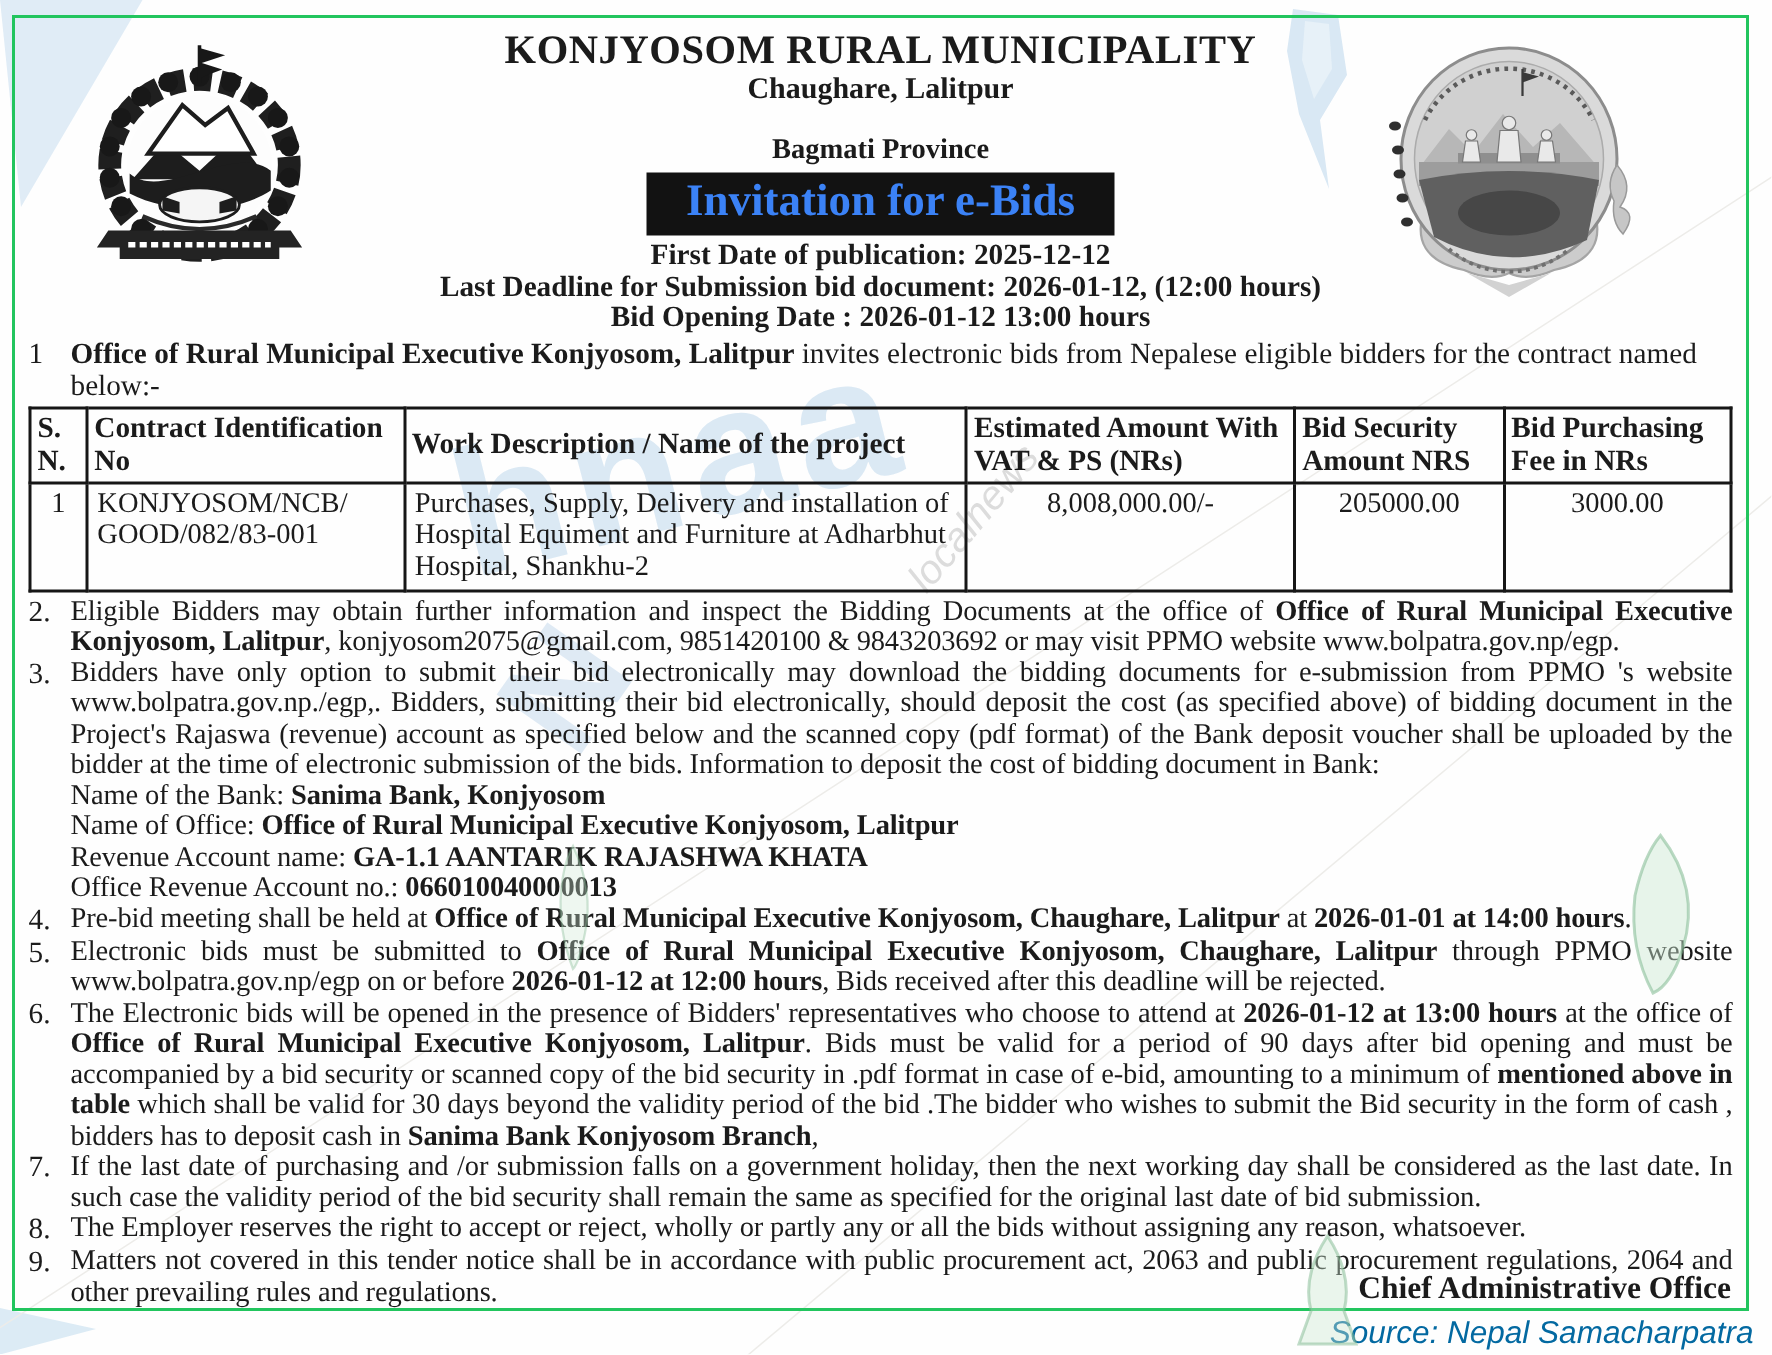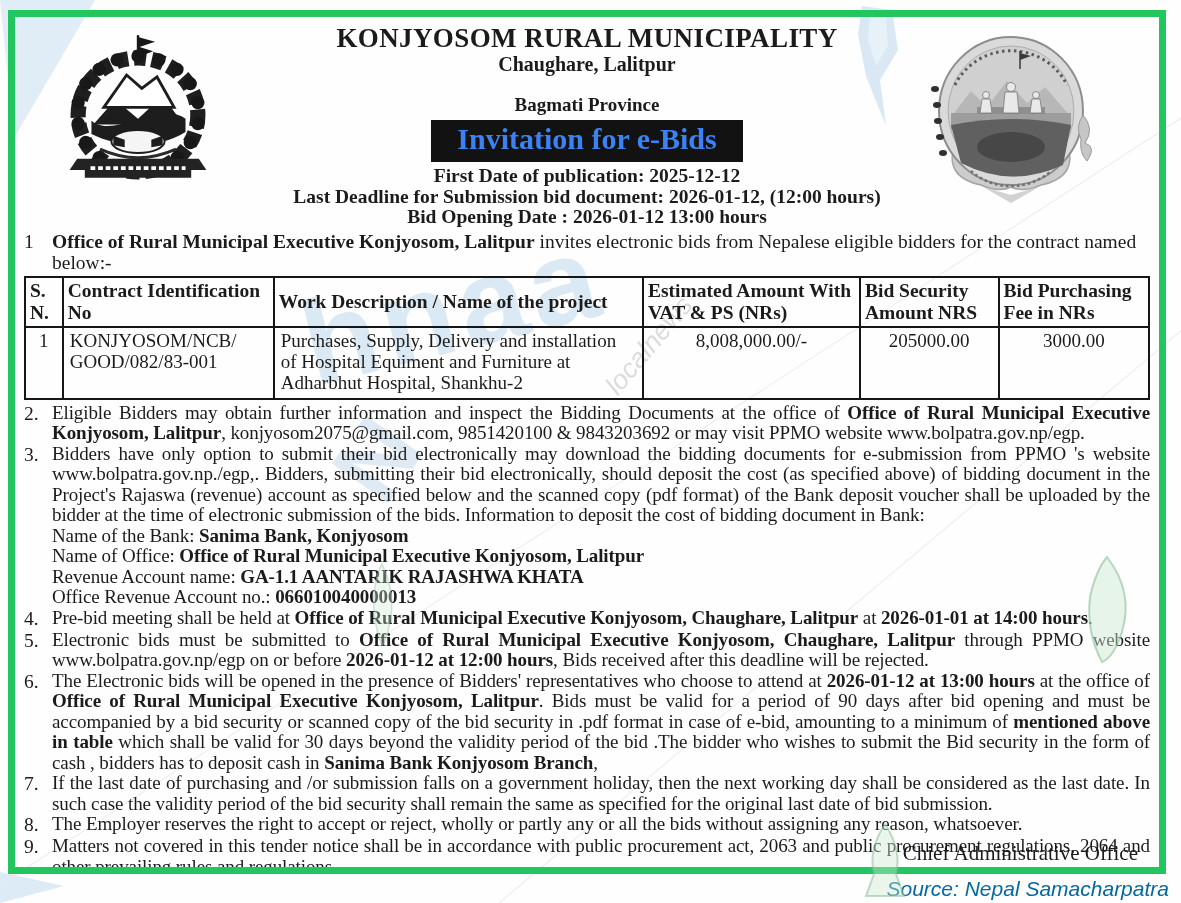--- a/index.html
+++ b/index.html
@@ -12,21 +12,21 @@
                 color:#dbe9f4; transform:rotate(-14deg); letter-spacing:6px; }
   .wm-letters2 { left:340px; top:400px; font:bold 100px "Liberation Sans", sans-serif;
                  color:#dfeaf4; transform:rotate(-55deg); letter-spacing:4px; }
   .wm-script { left:590px; top:330px; font:italic 27px "Liberation Sans", sans-serif;
                color:#dcdcdc; transform:rotate(-50deg); }
   .crease { position:absolute; z-index:0; height:1px; background:#edece9; width:1800px; pointer-events:none; }
   .green-overlay { position:absolute; z-index:3; pointer-events:none; }
 
   
   .sheet { position:absolute; left:8px; top:10px; width:1158px; height:864px; z-index:1;
-           border:7px solid #22c55e; box-sizing:border-box; overflow:hidden; }
+           border:2px solid #22c55e; box-sizing:border-box; overflow:hidden; }
   .content { position:relative; padding:0 9px; height:100%; box-sizing:border-box; }
 
   .logo-left  { position:absolute; left:47px; top:14px; width:152px; height:166px; }
   .logo-right { position:absolute; left:910px; top:8px; width:172px; height:180px; }
 
   .header { text-align:center; padding-top:7px; line-height:1; }
   .h-mun  { font-size:27px; font-weight:bold; line-height:29px; letter-spacing:.4px; }
   .h-off  { font-size:24px; font-weight:bold; line-height:26px; }
   .h-addr { font-size:20px; font-weight:bold; line-height:22px; }
   .h-prov { font-size:19px; font-weight:bold; line-height:20px;margin-top:20px; }
@@ -44,21 +44,21 @@
   table.bids th { font-size:19.5px; font-weight:bold; line-height:22px; padding:2px 4px; text-align:left; vertical-align:middle; }
   table.bids td { font-size:19px; line-height:21px; padding:2px 6px; vertical-align:top; }
   td.c { text-align:center; }
   tr.datarow td { height:66px; }
 
   .list { margin-top:2px; }
   .item { display:flex; }
   .item .body { flex:1; font-size:19px; line-height:20.5px; text-align:justify; letter-spacing:-0.1px; }
   .subline { text-align:left; }
 
-  .signature { position:absolute; right:21px; bottom:1px; font-size:21px; font-weight:normal; }
+  .signature { position:absolute; right:10px; bottom:1px; font-size:21px; font-weight:bold; }
   .source { position:absolute; right:12px; top:877px; z-index:2;
             font:italic 21px "Liberation Sans", sans-serif; color:#0369a1; }
 </style>
 </head>
 <body>
 
 <div class="page">
 
   <svg class="wm" style="left:0;top:0" width="110" height="145">
       <polygon points="0,0 95,0 14,138" fill="#e0ecf6"></polygon>

